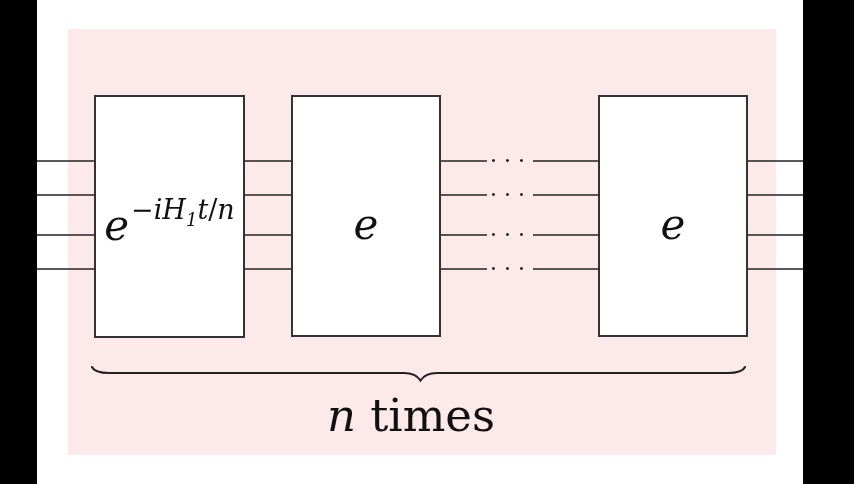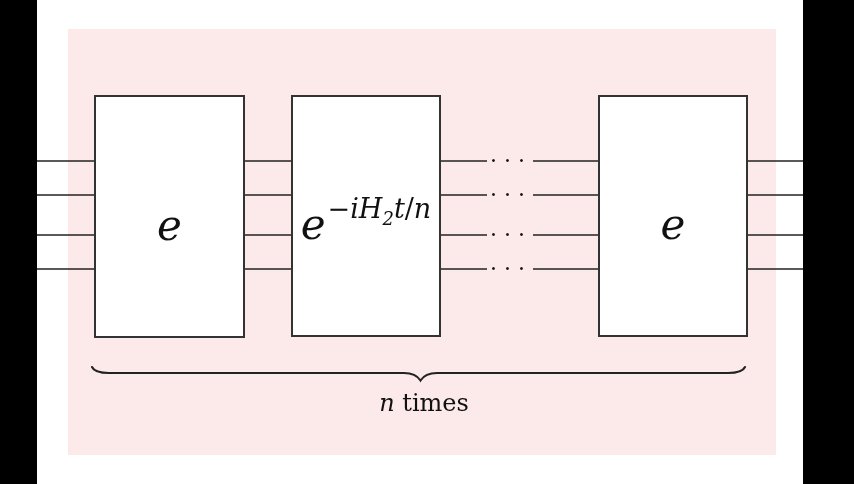--- a/index.html
+++ b/index.html
@@ -83,25 +83,25 @@
     letter-spacing: 7px;
     color: #111111;
     z-index: 2;
   }
   #dots-1 { top: 149px; }
   #dots-2 { top: 183px; }
   #dots-3 { top: 223px; }
   #dots-4 { top: 257px; }
   #caption {
     position: absolute;
-    left: 94px;
+    left: 81px;
     width: 660px;
     top: 389px;
     text-align: center;
-    font-size: 24px;
+    font-size: 45px;
     color: #111111;
     z-index: 2;
     white-space: pre;
   }
   #caption .it { font-style: italic; }
 </style>
 </head>
 <body>
 
 <div id="canvas">
@@ -147,27 +147,27 @@
   </svg>
 
   <div class="dots" id="dots-1">···</div>
   <div class="dots" id="dots-2">···</div>
   <div class="dots" id="dots-3">···</div>
   <div class="dots" id="dots-4">···</div>
 
   <div class="gate-box" id="gate-1" style="border-color: rgb(51, 51, 51);">
     <div class="gate-label">
       <span class="g-base">e</span>
+        <span class="g-exp"><span>−</span><span class="it">iH</span><span class="g-sub">1</span><span class="it">t</span><span>/</span><span class="it">n</span></span>
     </div>
   </div>
 
   <div class="gate-box" id="gate-2" style="border-color: rgb(51, 51, 51);">
     <div class="gate-label">
       <span class="g-base">e</span>
-        <span class="g-exp"><span>−</span><span class="it">iH</span><span class="g-sub">2</span><span class="it">t</span><span>/</span><span class="it">n</span></span>
     </div>
   </div>
 
   <div class="gate-box" id="gate-3" style="border-color: rgb(51, 51, 51);">
     <div class="gate-label">
       <span class="g-base">e</span>
     </div>
   </div>
 
   <div id="caption"><span class="it">n</span><span> times</span></div>

